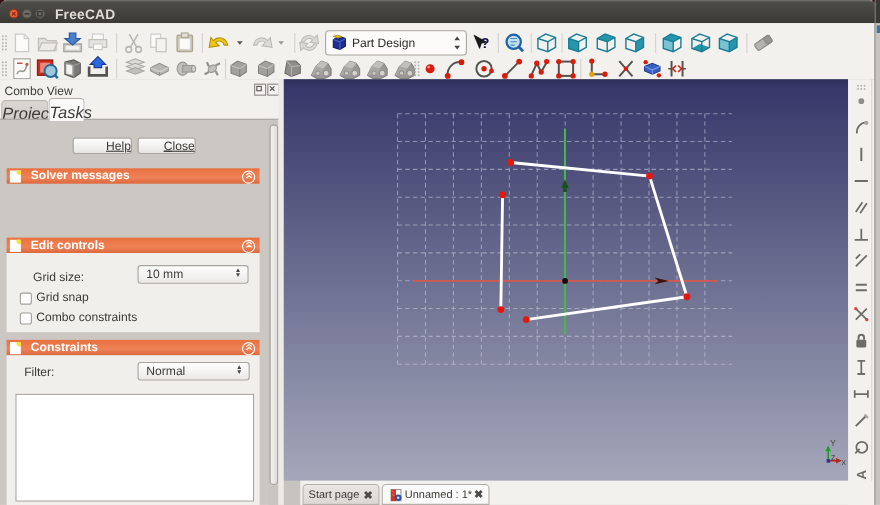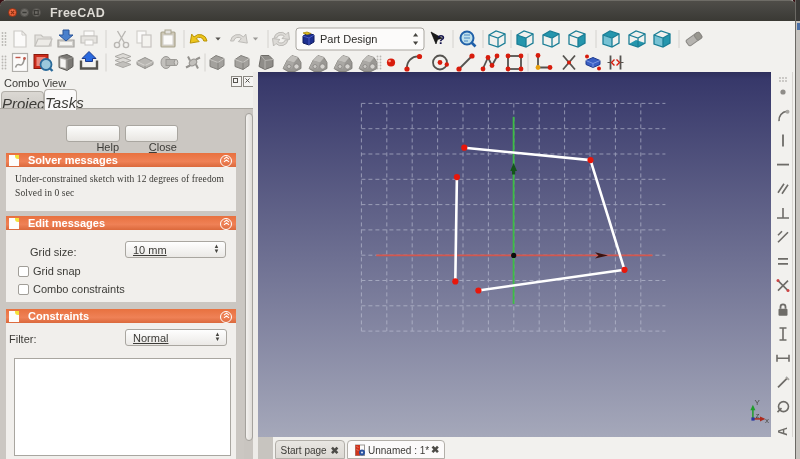--- a/index.html
+++ b/index.html
@@ -32,36 +32,36 @@
      border:1px solid #b2afa9;border-bottom:none;border-radius:4px 4px 0 0;
      font-size:15px;color:#3c3b37;text-align:center;padding-top:3px;font-style:italic;}
   #tab-project{left:1px;width:43px;background:linear-gradient(#dbd8d3,#ccc9c4);}
   #tab-tasks{left:44px;width:33px;background:#fbfafa;top:0;height:21px;z-index:2;
      font-weight:normal;padding-top:4px;}
   #panel-body{left:0;top:36px;width:257px;height:351px;background:#cbc7c2;
      border-top:1px solid #a9a6a0;box-sizing:border-box;}
   .pbtn{position:absolute;height:15px;box-sizing:border-box;
      background:linear-gradient(#fdfdfc,#e8e6e2);border:1px solid #a9a6a0;
      border-radius:3px;font-size:11px;color:#3c3b37;text-align:right;
-     padding-top:15px;line-height:13px;}
+     padding-top:1px;line-height:13px;text-decoration:underline;}
   .section-h{position:absolute;left:6px;width:230px;height:14px;
      background:linear-gradient(#e8713f,#ef8156 60%,#db693c);
      font-size:11px;font-weight:bold;color:#fff;line-height:14px;}
   .section-h .txt{position:absolute;left:22px;top:0px;}
   .section-b{position:absolute;left:6px;width:230px;background:#f1efec;}
   .note{position:absolute;left:3px;top:1.5px;width:10px;height:11px;background:#fdfdfc;}
   .note:after{content:"";position:absolute;right:0;top:0;width:4px;height:4px;
      background:#f5e23a;border-radius:0 0 0 3px;}
   .chev{position:absolute;right:4px;top:2px;width:10px;height:10px;border:1px solid #fff;
      border-radius:50%;color:#fff;font-size:8px;line-height:9px;text-align:center;}
   .serif{font-family:"Liberation Serif",serif;font-size:9.5px;color:#3a3935;white-space:nowrap;letter-spacing:0.1px;}
   .lbl{font-size:11px;color:#3c3b37;position:absolute;}
   .combo{position:absolute;box-sizing:border-box;height:17px;
      background:linear-gradient(#fefefe,#ebe9e6);border:1px solid #a9a6a0;
-     border-radius:3px;font-size:11px;color:#3c3b37;padding:2px 0 0 7px;text-decoration:underline;}
+     border-radius:3px;font-size:11px;color:#3c3b37;padding:2px 0 0 7px;}
   .spin{position:absolute;right:5px;top:2px;width:7px;height:11px;font-size:6px;
      color:#45443f;line-height:5px;text-align:center;}
   .cb{position:absolute;width:9px;height:9px;background:#fff;border:1px solid #a19e98;
      border-radius:2px;}
   #conlist{position:absolute;left:14px;top:249px;width:215px;height:96px;
      background:#fff;border:1px solid #a9a6a0;}
   
   #sbar{left:244px;top:0px;width:9px;height:351px;background:#c9c5c0;}
   #sthumb{position:absolute;left:0.5px;top:4px;width:8px;height:328px;
      background:linear-gradient(90deg,#f4f2ef,#dfdcd8);border:1px solid #a5a29d;
@@ -413,28 +413,24 @@
       <div class="pbtn" style="left:66px;top:16px;width:54px;">Help</div>
       <div class="pbtn" style="left:125px;top:16px;width:53px;"><span style="text-decoration:underline">C</span>lose</div>
 
       <div class="section-h" style="top:44px;">
         <div class="note"></div>
         <div class="txt">Solver messages</div>
         <div class="chev"><svg width="7" height="7" viewBox="0 0 7 7">
             <path d="M1 3.1 L3.5 1.1 L6 3.1 M1 5.9 L3.5 3.9 L6 5.9" fill="none" stroke="#fff" stroke-width="1.1"></path>
           </svg></div>
       </div>
-      <div class="section-b" style="top:58px;height:44px;">
-        <div class="serif" style="position:absolute;left:9px;top:7px;">Under-constrained sketch with 12 degrees of freedom</div>
-        <div class="serif" style="position:absolute;left:9px;top:21px;">Solved in 0 sec</div>
-      </div>
 
       <div class="section-h" style="top:107px;">
         <div class="note"></div>
-        <div class="txt">Edit messages</div>
+        <div class="txt">Edit controls</div>
         <div class="chev"><svg width="7" height="7" viewBox="0 0 7 7">
             <path d="M1 3.1 L3.5 1.1 L6 3.1 M1 5.9 L3.5 3.9 L6 5.9" fill="none" stroke="#fff" stroke-width="1.1"></path>
           </svg></div>
       </div>
       <div class="section-b" style="top:121px;height:72px;">
         <div class="lbl" style="left:24px;top:16px;">Grid size:</div>
         <div class="combo" style="left:119px;top:11px;width:101px;">10 mm<div class="spin">▲<br>▼</div></div>
         <div class="cb" style="left:12px;top:36px;"></div>
         <div class="lbl" style="left:27px;top:35px;">Grid snap</div>
         <div class="cb" style="left:12px;top:54px;"></div>
@@ -442,21 +438,21 @@
       </div>
 
       <div class="section-h" style="top:200px;">
         <div class="note"></div>
         <div class="txt">Constraints</div>
         <div class="chev"><svg width="7" height="7" viewBox="0 0 7 7">
             <path d="M1 3.1 L3.5 1.1 L6 3.1 M1 5.9 L3.5 3.9 L6 5.9" fill="none" stroke="#fff" stroke-width="1.1"></path>
           </svg></div>
       </div>
       <div class="section-b" style="top:214px;height:137px;">
-        <div class="lbl" style="left:3px;top:10px;">Filter:</div>
+        <div class="lbl" style="left:16px;top:10px;">Filter:</div>
         <div class="combo" style="left:119px;top:6px;width:102px;">Normal<div class="spin">▲<br>▼</div></div>
       </div>
       <div class="abs" id="conlist"></div>
       <div class="abs" id="sbar">
         <div id="sthumb"></div>
       </div>
     </div>
   </div>
 
   <div class="abs" style="left:253px;top:72px;width:5px;height:387px;background:#edebe8;"></div>

